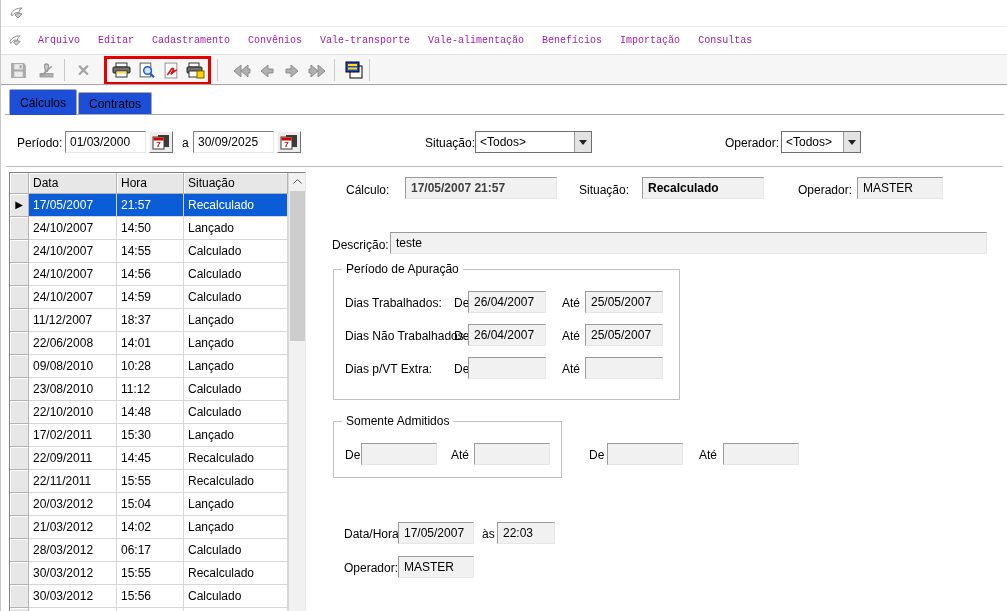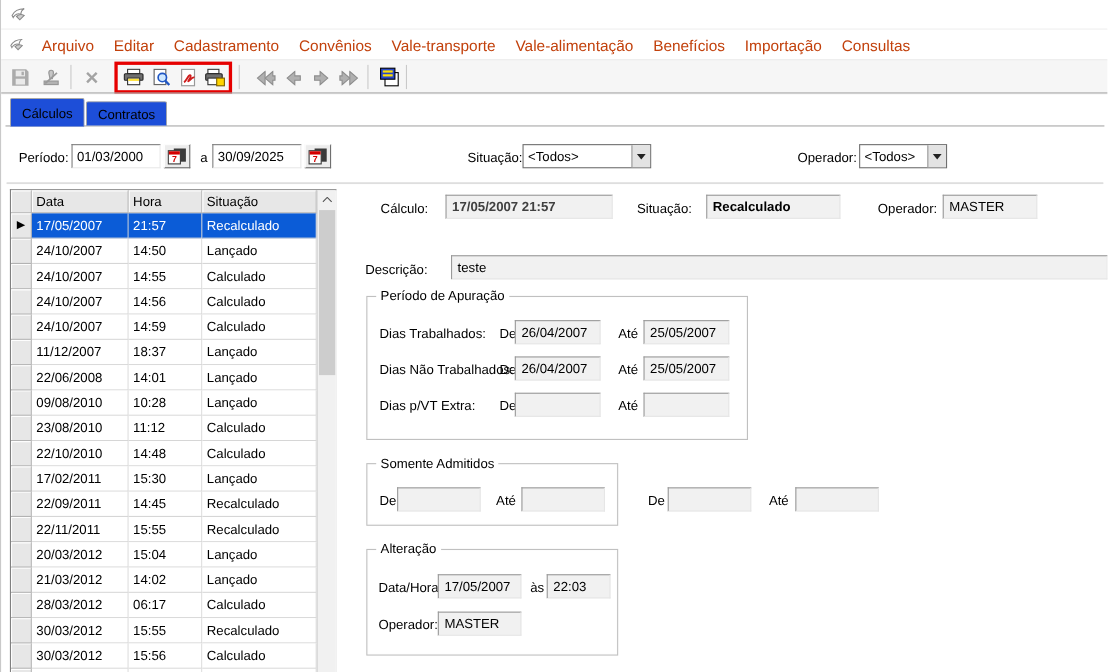--- a/index.html
+++ b/index.html
@@ -8,21 +8,21 @@
   #window { position:relative; width:1007px; height:611px; background:#fff; overflow:hidden; border-left:1px solid #c9c9c9; }
 
   
   .titlebar { position:absolute; left:0; top:0; width:100%; height:27px; background:#fff; border-bottom:1px solid #ececec; }
   .titlebar .app-ico { position:absolute; left:8px; top:5px; }
   .titlebar .title { position:absolute; left:30px; top:6px; font-size:13px; color:#5c5c5c; }
 
   
   .menubar { position:absolute; left:0; top:27px; width:100%; height:28px; background:#fff; display:flex; align-items:center; border-bottom:1px solid #e3e3e3; }
   .menubar .app-ico { margin-left:7px; margin-right:6px; }
-  .menu-item { padding:4px 9px; font-size:14px; color:#c2410c; white-space:nowrap; cursor:default; }
+  .menu-item { padding:4px 9px; font-size:10px; color:#a21caf; white-space:nowrap; cursor:default;font-family:Liberation Mono, monospace; }
 
   
   .toolbar { position:absolute; left:0; top:55px; width:100%; height:31px; background:#f6f6f6; }
   .toolbar:after { content:""; position:absolute; left:0; bottom:-2px; width:100%; height:2px; border-top:1px solid #a6a6a6; border-bottom:1px solid #fff; }
   .tbtn { position:absolute; top:3px; width:25px; height:25px; display:flex; align-items:center; justify-content:center; }
   .tsep { position:absolute; top:4px; width:1px; height:22px; background:#c9c9c9; }
   .hl-box { position:absolute; left:103px; top:1px; width:107px; height:29px; border:3px solid #e60000; }
   .xglyph { font-size:16px; font-weight:bold; color:#a3a3a3; }
 
   
@@ -359,21 +359,21 @@
   </div>
 
   <div class="lbl" style="left:345px; top:183px">Cálculo:</div>
   <div class="rofield bold-navy" style="left:404px; top:177px; width:152px">17/05/2007 21:57</div>
   <div class="lbl" style="left:578px; top:183px">Situação:</div>
   <div class="rofield bold" style="left:641px; top:177px; width:122px">Recalculado</div>
   <div class="lbl" style="left:797px; top:183px">Operador:</div>
   <div class="rofield" style="left:856px; top:177px; width:86px">MASTER</div>
 
   <div class="lbl" style="left:331px; top:238px">Descrição:</div>
-  <div class="rofield" style="left:409px; top:232px; width:597px">teste</div>
+  <div class="rofield" style="left:389px; top:232px; width:597px">teste</div>
 
   <div class="groupbox" style="left:332px; top:269px; width:347px; height:131px">
     <span class="legend">Período de Apuração</span>
   </div>
   <div class="lbl" style="left:344px; top:296px">Dias Trabalhados:</div>
   <div class="lbl" style="left:453px; top:296px">De</div>
   <div class="rofield" style="left:467px; top:291px; width:78px">26/04/2007</div>
   <div class="lbl" style="left:561px; top:296px">Até</div>
   <div class="rofield" style="left:584px; top:291px; width:78px">25/05/2007</div>
 
@@ -395,23 +395,20 @@
   <div class="lbl" style="left:344px; top:448px">De</div>
   <div class="rofield" style="left:360px; top:443px; width:76px"></div>
   <div class="lbl" style="left:450px; top:448px">Até</div>
   <div class="rofield" style="left:473px; top:443px; width:76px"></div>
 
   <div class="lbl" style="left:588px; top:448px">De</div>
   <div class="rofield" style="left:606px; top:443px; width:76px"></div>
   <div class="lbl" style="left:698px; top:448px">Até</div>
   <div class="rofield" style="left:722px; top:443px; width:76px"></div>
 
-  <div class="groupbox" style="left:332px; top:499px; width:229px; height:97px">
-    <span class="legend">Alteração</span>
-  </div>
   <div class="lbl" style="left:343px; top:527px">Data/Hora:</div>
   <div class="rofield" style="left:397px; top:522px; width:76px">17/05/2007</div>
   <div class="lbl" style="left:481px; top:527px">às</div>
   <div class="rofield" style="left:496px; top:522px; width:58px">22:03</div>
   <div class="lbl" style="left:343px; top:561px">Operador:</div>
   <div class="rofield" style="left:397px; top:556px; width:76px">MASTER</div>
 
 </div>
 
 </body></html>

